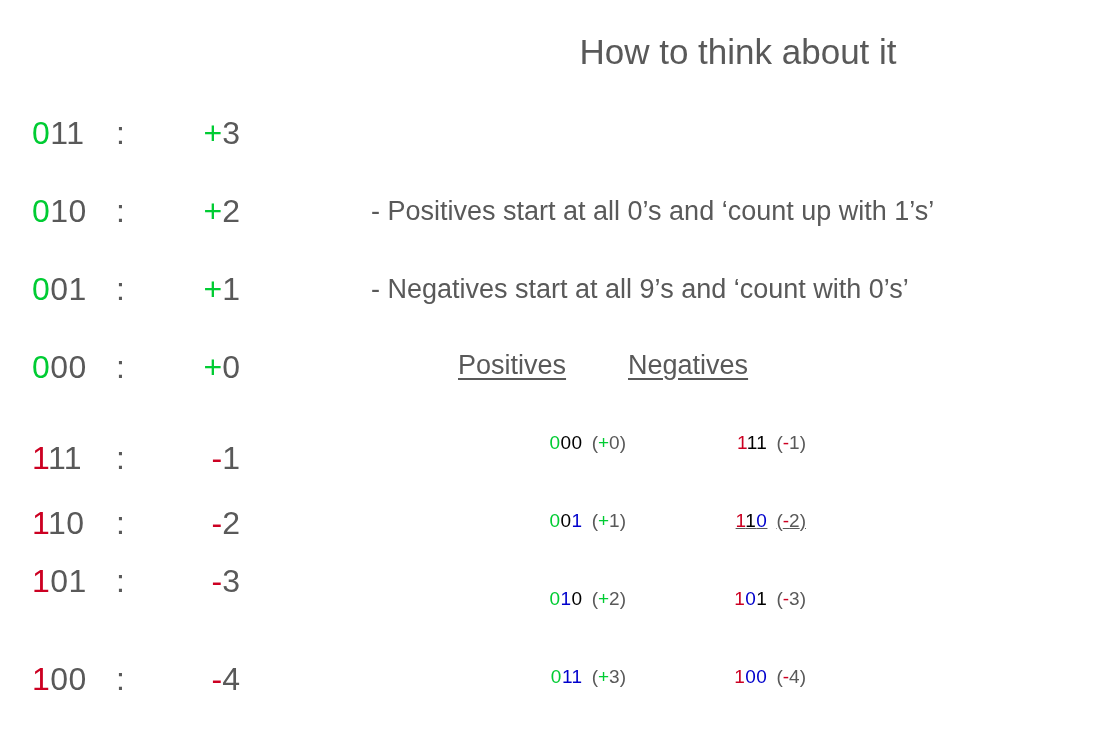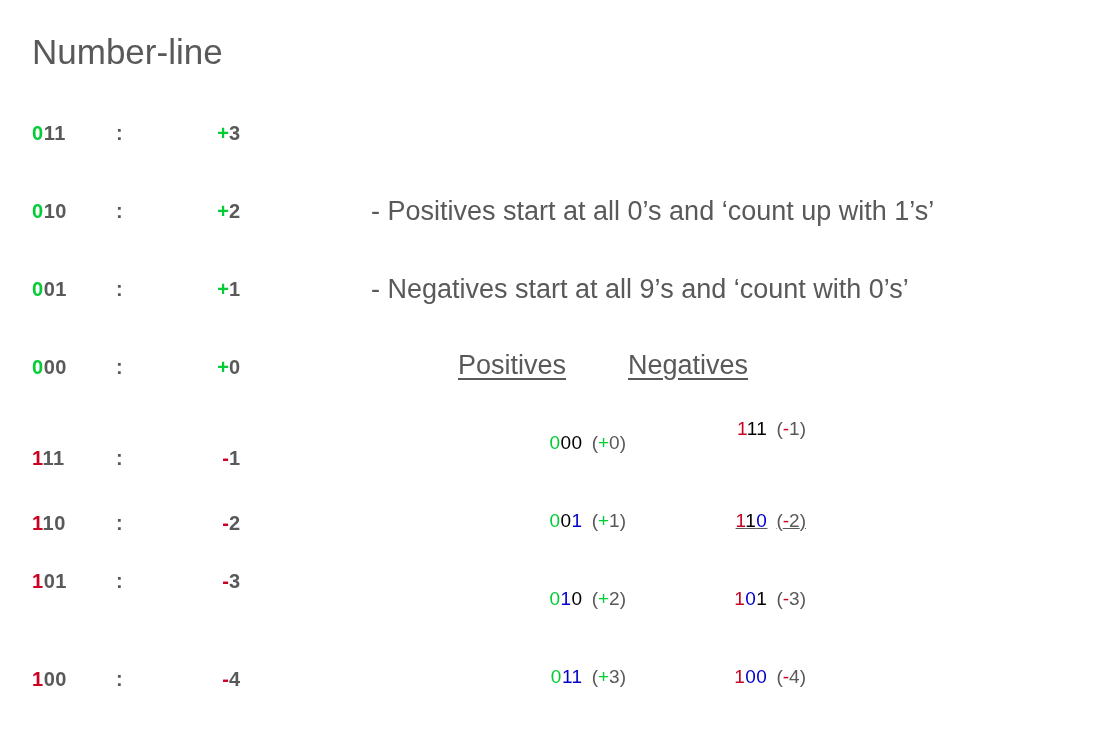--- a/index.html
+++ b/index.html
@@ -40,24 +40,23 @@
     position: absolute;
     left: 0;
     top: 0;
     width: 340px;
   }
   .nl-row {
     position: absolute;
     left: 0;
     width: 340px;
     height: 34px;
-    font-size: 20px;
+    font-size: 32px;
     line-height: 34px;
     white-space: nowrap;
-    font-weight: bold;
   }
   .nl-bits {
     position: absolute;
     left: 32px;
     letter-spacing: 0.5px;
   }
   .nl-colon {
     position: absolute;
     left: 116px;
     color: #595959;
@@ -125,22 +124,22 @@
   .d-red   { color: #CC0022; }
   .d-blue  { color: #0000CC; }
   .d-black { color: #000000; }
   .d-gray  { color: #595959; }
 </style>
 </head>
 <body>
 
 <div class="slide">
 
-  <div class="title" id="title-left">Number-line</div>
-
+
+  <div class="title" id="title-right">How to think about it</div>
 
   <div id="numberline">
       <div class="nl-row" style="top: 116px;">
         <span class="nl-bits"><span class="d-green">0</span><span class="d-gray">11</span></span>
         <span class="d-gray nl-colon">:</span>
         <span class="nl-val"><span class="d-green">+</span><span class="d-gray">3</span></span>
       </div>
       <div class="nl-row" style="top: 194px;">
         <span class="nl-bits"><span class="d-green">0</span><span class="d-gray">10</span></span>
         <span class="d-gray nl-colon">:</span>
@@ -180,21 +179,21 @@
 
   <div id="bullets">
       <div class="bullet" style="top: 195px;">- Positives start at all 0’s and ‘count up with 1’s’</div>
       <div class="bullet" style="top: 273px;">- Negatives start at all 9’s and ‘count with 0’s’</div>
     </div>
 
   <div id="subtable">
     <div class="st-head" id="head-positives">Positives</div>
     <div class="st-head" id="head-negatives">Negatives</div>
   <div class="st-row st-col-pos" style="top: 78px;"><span class="st-bits"><span class="d-green">0</span><span class="d-black">0</span><span class="d-black">0</span></span><span class="st-paren"><span class="d-gray">(</span><span class="d-green">+</span><span class="d-gray">0</span><span class="d-gray">)</span></span></div>
-      <div class="st-row st-col-neg" style="top: 64px;"><span class="st-bits"><span class="d-red">1</span><span class="d-black">1</span><span class="d-black">1</span></span><span class="st-paren"><span class="d-gray">(</span><span class="d-red">-</span><span class="d-gray">1</span><span class="d-gray">)</span></span></div>
+      <div class="st-row st-col-neg" style="top: 78px;"><span class="st-bits"><span class="d-red">1</span><span class="d-black">1</span><span class="d-black">1</span></span><span class="st-paren"><span class="d-gray">(</span><span class="d-red">-</span><span class="d-gray">1</span><span class="d-gray">)</span></span></div>
       <div class="st-row st-col-pos" style="top: 156px;"><span class="st-bits"><span class="d-green">0</span><span class="d-black">0</span><span class="d-blue">1</span></span><span class="st-paren"><span class="d-gray">(</span><span class="d-green">+</span><span class="d-gray">1</span><span class="d-gray">)</span></span></div>
       <div class="st-row st-col-neg" style="top: 156px; text-decoration: underline;"><span class="st-bits"><span class="d-red">1</span><span class="d-black">1</span><span class="d-blue">0</span></span><span class="st-paren"><span class="d-gray">(</span><span class="d-red">-</span><span class="d-gray">2</span><span class="d-gray">)</span></span></div>
       <div class="st-row st-col-pos" style="top: 234px;"><span class="st-bits"><span class="d-green">0</span><span class="d-blue">1</span><span class="d-black">0</span></span><span class="st-paren"><span class="d-gray">(</span><span class="d-green">+</span><span class="d-gray">2</span><span class="d-gray">)</span></span></div>
       <div class="st-row st-col-neg" style="top: 234px;"><span class="st-bits"><span class="d-red">1</span><span class="d-blue">0</span><span class="d-black">1</span></span><span class="st-paren"><span class="d-gray">(</span><span class="d-red">-</span><span class="d-gray">3</span><span class="d-gray">)</span></span></div>
       <div class="st-row st-col-pos" style="top: 312px;"><span class="st-bits"><span class="d-green">0</span><span class="d-blue">1</span><span class="d-blue">1</span></span><span class="st-paren"><span class="d-gray">(</span><span class="d-green">+</span><span class="d-gray">3</span><span class="d-gray">)</span></span></div>
       <div class="st-row st-col-neg" style="top: 312px;"><span class="st-bits"><span class="d-red">1</span><span class="d-blue">0</span><span class="d-blue">0</span></span><span class="st-paren"><span class="d-gray">(</span><span class="d-red">-</span><span class="d-gray">4</span><span class="d-gray">)</span></span></div>
     </div>
 
 </div>
 

